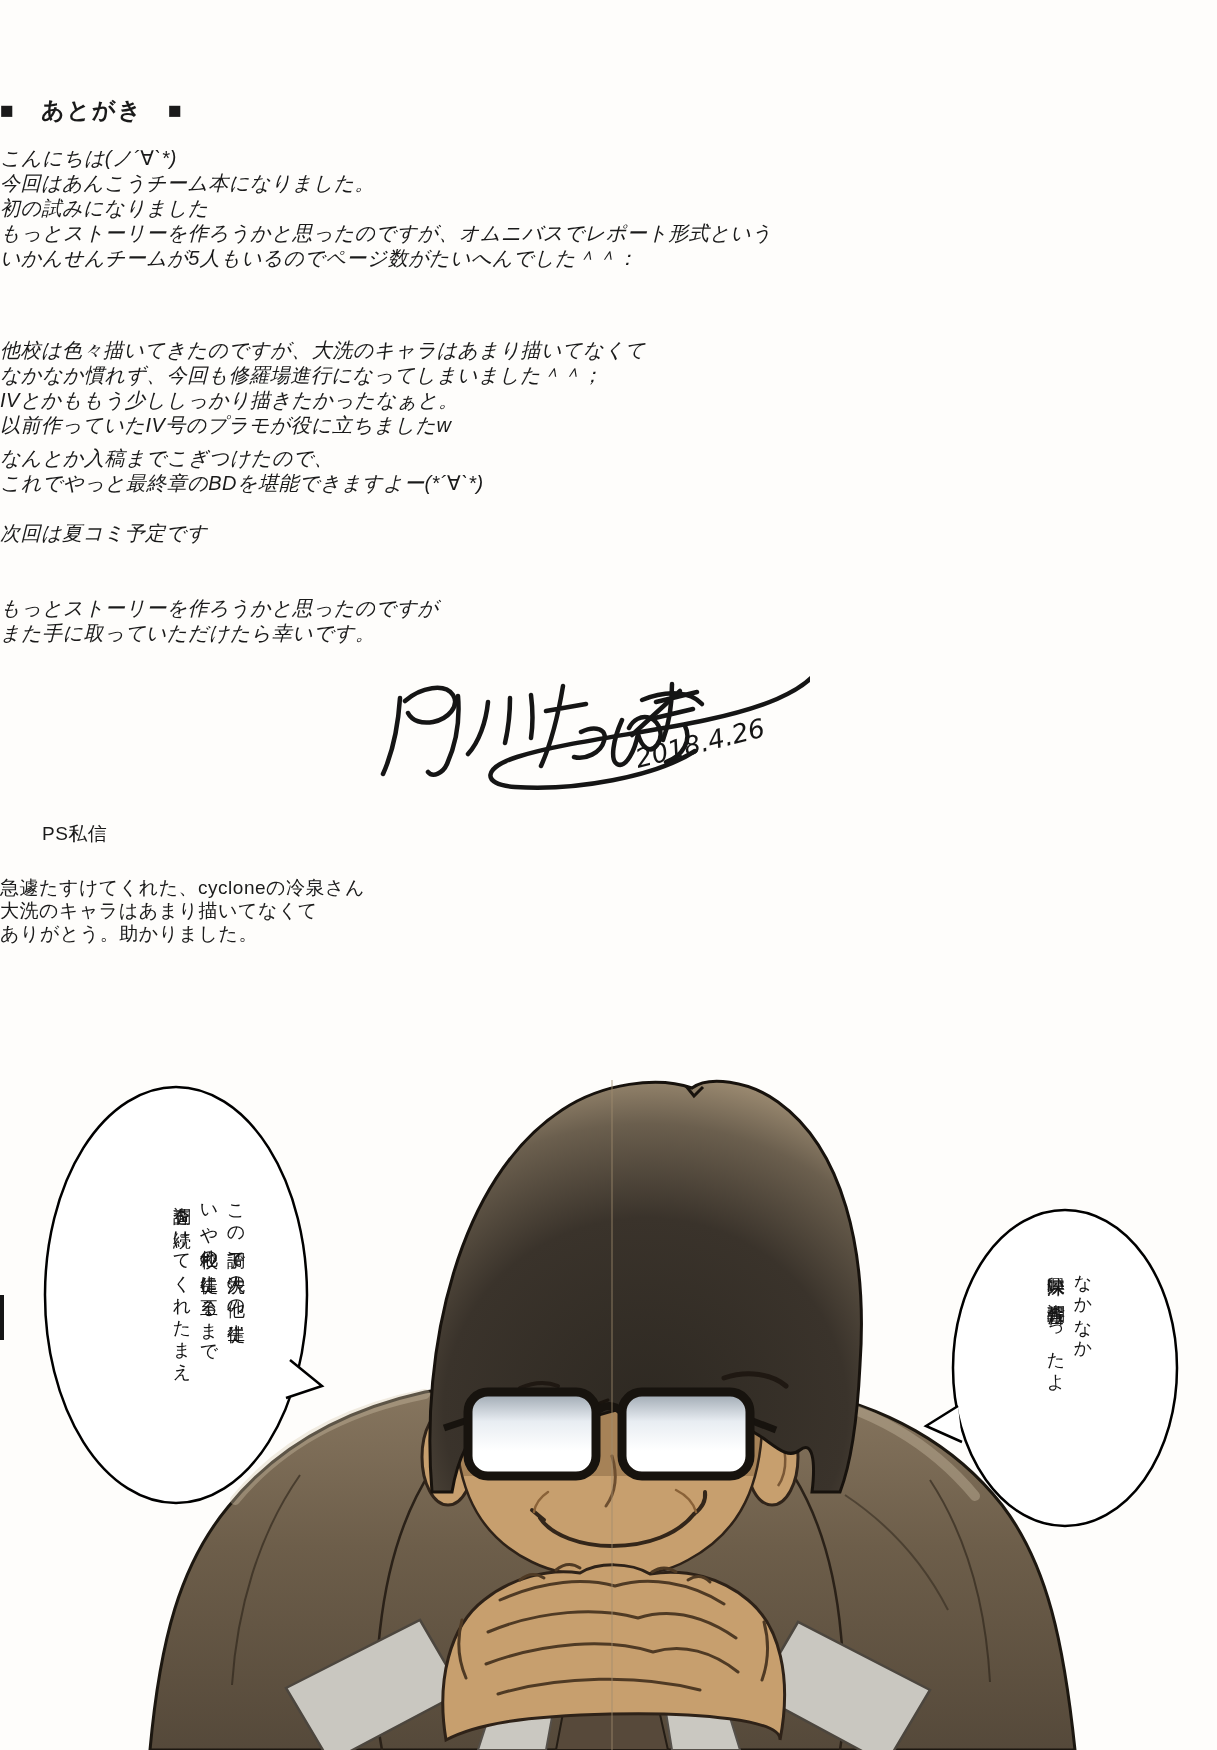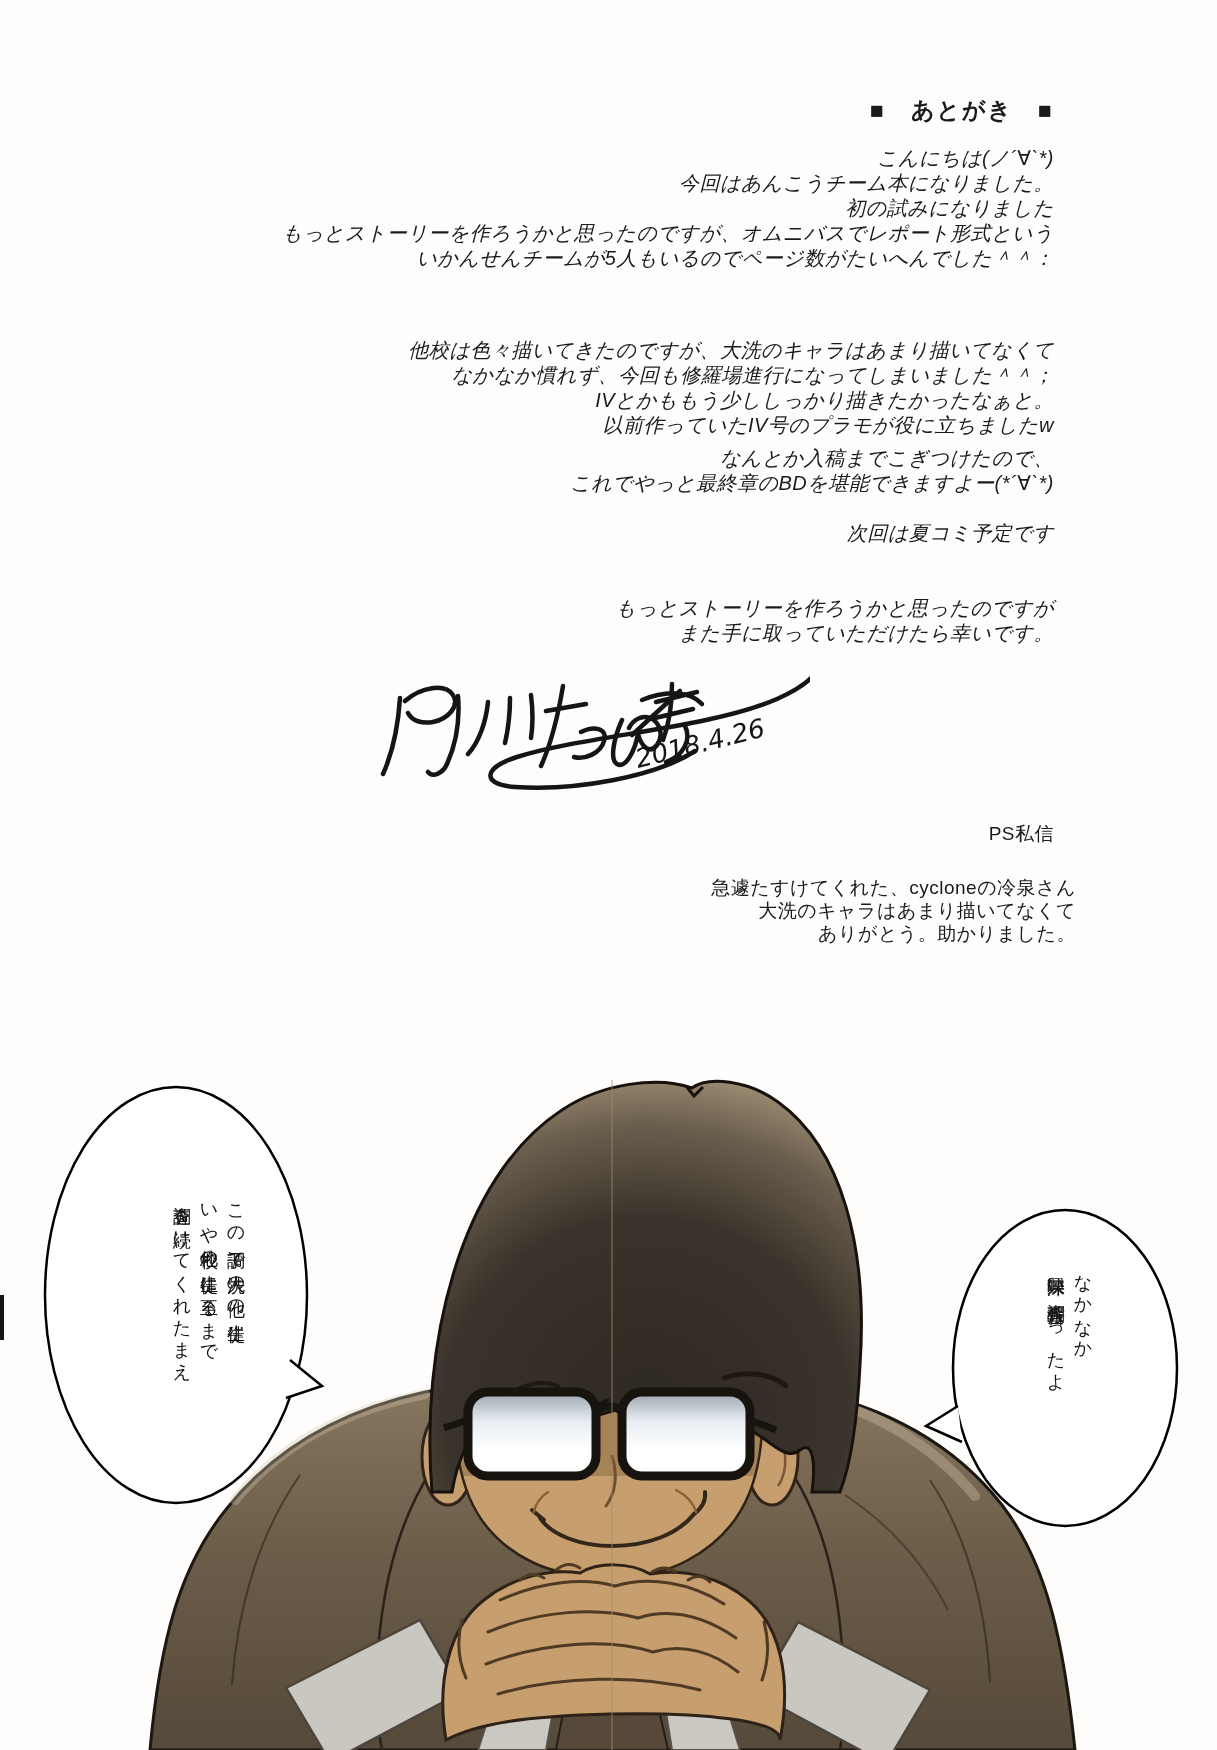--- a/index.html
+++ b/index.html
@@ -2,21 +2,21 @@
 <html><head>
 <meta charset="utf-8">
 <style>
   html,body{margin:0;padding:0;background:#888;}
   .page{
     position:relative;width:1217px;height:1750px;margin:0 auto;
     background:#fefdfb;overflow:hidden;
     font-family:"Liberation Sans","DejaVu Sans",sans-serif;
     color:#1a1a1a;
   }
-  .centerblock{position:absolute;left:0;width:1054px;text-align:right;}
+  .centerblock{position:absolute;left:0;width:1054px;text-align:left;}
   .title{font-size:23px;letter-spacing:2px;font-weight:bold;}
   .ln{font-size:20px;line-height:25px;letter-spacing:0.5px;white-space:nowrap;font-style:italic;}
   .psln{font-size:19px;line-height:23px;letter-spacing:0.5px;white-space:nowrap;}
   .vtext{
     position:absolute;writing-mode:vertical-rl;text-orientation:upright;
     font-size:18px;letter-spacing:1.5px;line-height:1;color:#151515;
   }
   .vcol{margin-left:9px;white-space:nowrap;}
   .vcol:last-child{margin-left:0;}
   .pagenum{position:absolute;right:16px;top:1722px;font-size:19px;color:#404040;margin-top:28px;}
@@ -67,24 +67,24 @@
       <path d="M 138 46 c -2 20 -9 40 -20 52 M 160 42 c 0 16 -2 32 -5 45 M 181 39 c 2 16 2 30 0 43"></path>
       <path d="M 213 30 c -5 30 -13 60 -22 80 M 196 55 l 40 -7 M 231 76 c 14 -7 27 -3 23 9 c -3 12 -19 19 -30 16"></path>
       <path d="M 272 64 c -9 20 -12 40 -5 44 c 9 5 18 -14 21 -30 c 4 14 12 20 19 11 c 7 -9 3 -23 -7 -27 c -9 -3 -17 2 -21 10"></path>
       <path d="M 322 28 c 0 20 -3 40 -9 56 M 306 46 l 41 -10 M 305 62 l 38 -9 M 335 70 c 7 14 -2 30 -19 36"></path>
       <path d="M 345 95 c -40 26 -120 40 -180 36 c -36 -3 -30 -20 2 -30 c 70 -22 190 -28 260 -58 c 18 -8 30 -16 37 -24"></path>
       <path d="M 330 35 l -48 44 M 292 44 c 24 -10 48 -9 60 4"></path>
     </g>
     <text x="288" y="112" transform="rotate(-14 288 112)" font-size="26" fill="#151515" style="font-family:'DejaVu Sans',sans-serif;font-style:italic">2018.4.26</text>
   </svg>
 
-  <div class="centerblock" style="top:822px;">
+  <div class="centerblock" style="top:822px;padding-left:42px;">
     <div class="psln">PS私信</div>
   </div>
-  <div class="centerblock" style="top:876px;padding-left:22px;">
+  <div class="centerblock" style="top:876px;">
     <div class="psln">急遽たすけてくれた、cycloneの冷泉さん</div>
     <div class="psln">大洗のキャラはあまり描いてなくて</div>
     <div class="psln">ありがとう。助かりました。</div>
   </div>
 
   <svg class="illus" width="1217" height="730" viewBox="0 0 1217 730">
     <defs>
       <radialGradient id="ghair" cx="0.5" cy="0.8" r="0.85">
         <stop offset="0" stop-color="#2e2922"></stop>
         <stop offset="0.55" stop-color="#3a332b"></stop>

